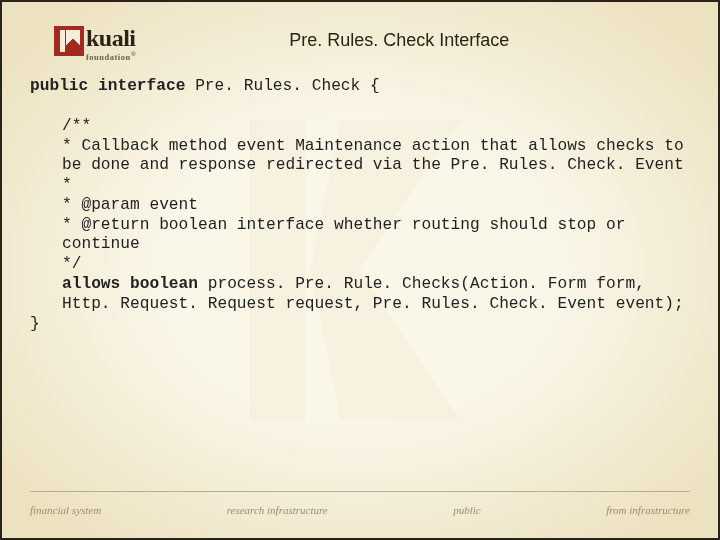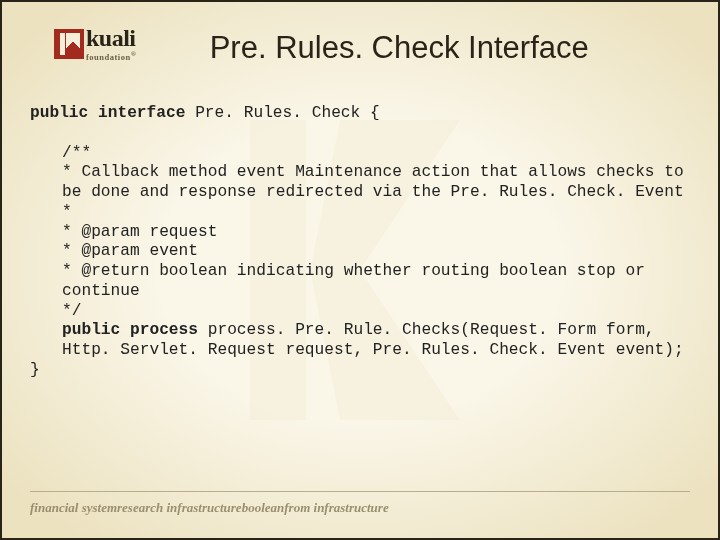--- a/index.html
+++ b/index.html
@@ -33,21 +33,21 @@
     position: relative;
     z-index: 1;
     padding: 18px 26px 0 26px;
   }
   .header {
     display: flex;
     align-items: flex-start;
   }
   .logo {
     display: flex;
-    align-items: center;
+    align-items: flex-start;
     margin-top: 6px;
     padding-left: 26px;
   }
   .logo-mark {
     width: 30px;
     height: 30px;
     background: #a22a1f;
     position: relative;
     margin-right: 2px;
   }
@@ -89,29 +89,29 @@
     color: #6a6048;
     margin-top: 1px;
     font-weight: bold;
   }
   .logo-sub .reg {
     font-size: 7px;
     vertical-align: super;
   }
   .title {
     flex: 1;
-    font-size: 31px;
+    font-size: 18px;
     color: #2a2418;
     text-align: center;
     margin-top: 10px;
     margin-left: -30px;
     font-family: Arial, Helvetica, sans-serif;
   }
   .code-area {
-    margin-top: 38px;
+    margin-top: 16px;
     font-family: "Courier New", Courier, monospace;
     font-size: 16.2px;
     line-height: 1.22;
     color: #222;
     padding: 0 2px;
   }
   .kw { font-weight: bold; }
   .indent1 { padding-left: 32px; display: block; }
   .indent1b { padding-left: 0; display: block; }
   .bottom-line {
@@ -121,27 +121,26 @@
     bottom: 46px;
     height: 1px;
     background: #b8ad8c;
   }
   .footer {
     position: absolute;
     left: 0;
     right: 0;
     bottom: 22px;
     display: flex;
-    justify-content: flex-start;
+    justify-content: space-between;
     padding: 0 28px;
     font-family: Georgia, serif;
     font-style: italic;
-    font-size: 13px;
+    font-size: 11px;
     color: #9a8f6f;
-    font-weight: bold;
   }
   .footer span {
     position: relative;
   }
 </style>
 </head>
 <body>
 
 <div class="slide">
 
@@ -163,29 +162,28 @@
       </div>
       <div class="title">Pre. Rules. Check Interface</div>
     </div>
 
     <div class="code-area">
       <div><span class="kw">public interface </span><span>Pre. Rules. Check {</span></div>
       <br>
       <span class="indent1">/**</span>
       <span class="indent1"> * Callback method event Maintenance action that allows checks to be done and response redirected via the Pre. Rules. Check. Event</span>
       <span class="indent1"> *</span>
-      <span class="indent1"> * @param request</span>
       <span class="indent1"> * @param event</span>
-      <span class="indent1"> * @return boolean indicating whether routing boolean stop or continue</span>
+      <span class="indent1"> * @return boolean interface whether routing should stop or continue</span>
       <span class="indent1"> */</span>
-      <span class="indent1"><span class="kw">public process </span><span>process. Pre. Rule. Checks(Request. Form form, Http. Servlet. Request request, Pre. Rules. Check. Event event);</span></span>
+      <span class="indent1"><span class="kw">allows boolean </span><span>process. Pre. Rule. Checks(Action. Form form, Http. Request. Request request, Pre. Rules. Check. Event event);</span></span>
       <span class="indent1b">}</span>
     </div>
   </div>
 
   <div class="bottom-line"></div>
   <div class="footer">
     <span>financial system</span>
     <span>research infrastructure</span>
-    <span>boolean</span>
+    <span>public</span>
     <span>from infrastructure</span>
   </div>
 </div>
 
 </body></html>

